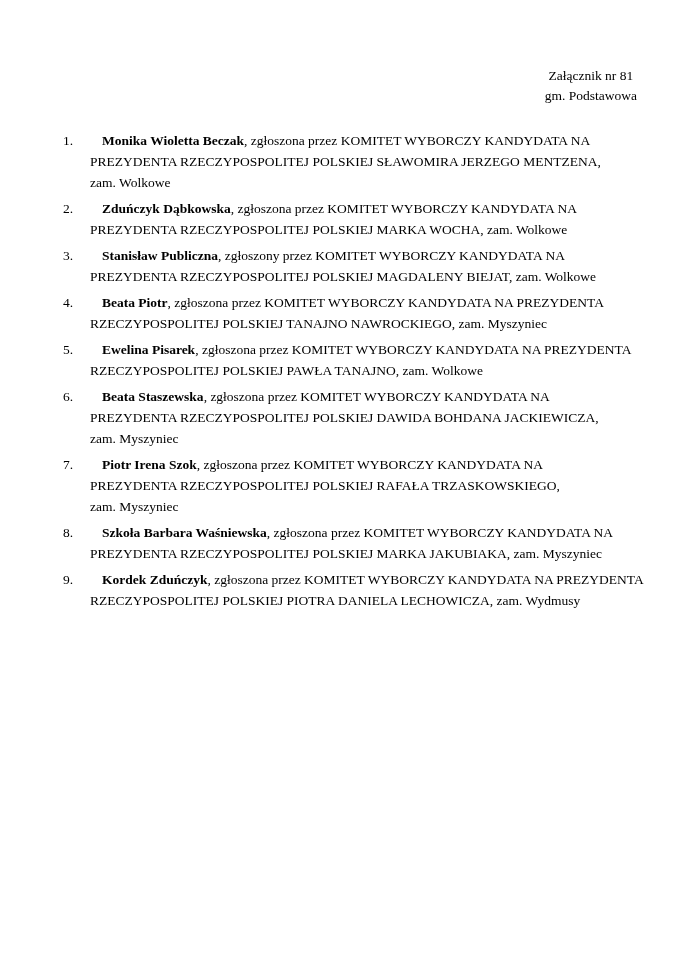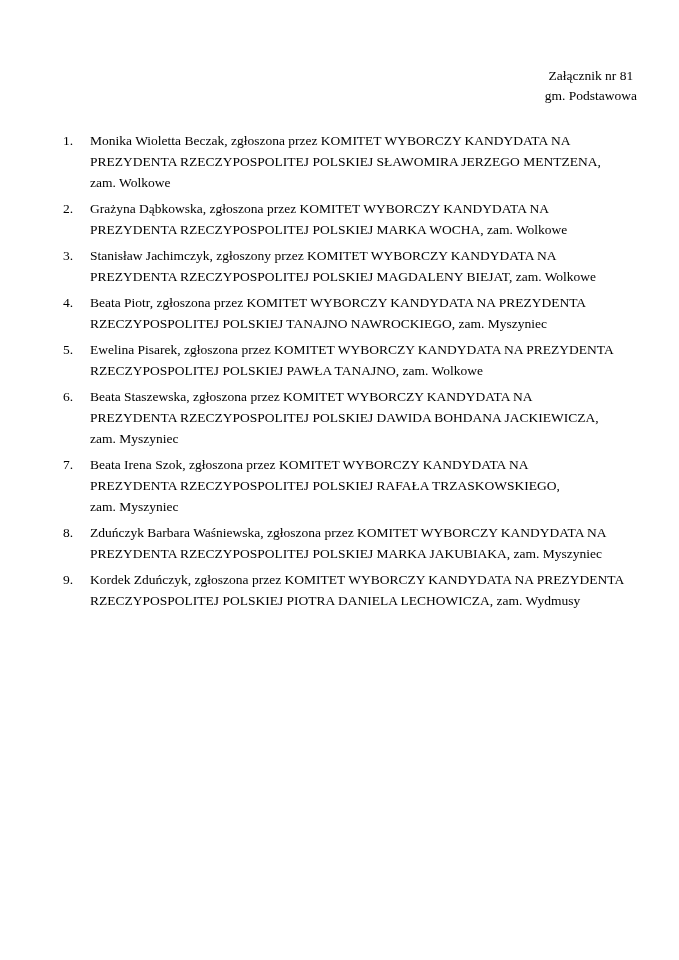--- a/index.html
+++ b/index.html
@@ -35,21 +35,21 @@
     display: flex;
     align-items: flex-start;
     margin-bottom: 5px;
     line-height: 21px;
   }
   li.member .num { flex: none; width: 27px; }
   li.member .body {
     white-space: pre-line;
     width: 570px;
   }
-  .name { font-weight: normal; }
+  .name { font-weight: bold; margin-left: 12px; }
 </style>
 </head>
 <body>
 
 <div class="page">
   <div class="annex-wrap">
     <div class="annex">
       <div>Załącznik nr 81</div>
       <div>gm. Podstawowa</div>
     </div>
@@ -57,27 +57,27 @@
   <ol class="members">
   <li class="member">
     <span class="num">1.</span>
     <span class="body"><strong class="name">Monika Wioletta Beczak</strong><span class="details">, zgłoszona przez KOMITET WYBORCZY KANDYDATA NA
 PREZYDENTA RZECZYPOSPOLITEJ POLSKIEJ SŁAWOMIRA JERZEGO MENTZENA,
 zam. Wolkowe</span></span>
   </li>
 
   <li class="member">
     <span class="num">2.</span>
-    <span class="body"><strong class="name">Grażyna Dąbkowska</strong><span class="details">, zgłoszona przez KOMITET WYBORCZY KANDYDATA NA
+    <span class="body"><strong class="name">Zduńczyk Dąbkowska</strong><span class="details">, zgłoszona przez KOMITET WYBORCZY KANDYDATA NA
 PREZYDENTA RZECZYPOSPOLITEJ POLSKIEJ MARKA WOCHA, zam. Wolkowe</span></span>
   </li>
 
   <li class="member">
     <span class="num">3.</span>
-    <span class="body"><strong class="name">Stanisław Jachimczyk</strong><span class="details">, zgłoszony przez KOMITET WYBORCZY KANDYDATA NA
+    <span class="body"><strong class="name">Stanisław Publiczna</strong><span class="details">, zgłoszony przez KOMITET WYBORCZY KANDYDATA NA
 PREZYDENTA RZECZYPOSPOLITEJ POLSKIEJ MAGDALENY BIEJAT, zam. Wolkowe</span></span>
   </li>
 
   <li class="member">
     <span class="num">4.</span>
     <span class="body"><strong class="name">Beata Piotr</strong><span class="details">, zgłoszona przez KOMITET WYBORCZY KANDYDATA NA PREZYDENTA
 RZECZYPOSPOLITEJ POLSKIEJ TANAJNO NAWROCKIEGO, zam. Myszyniec</span></span>
   </li>
 
   <li class="member">
@@ -88,28 +88,28 @@
 
   <li class="member">
     <span class="num">6.</span>
     <span class="body"><strong class="name">Beata Staszewska</strong><span class="details">, zgłoszona przez KOMITET WYBORCZY KANDYDATA NA
 PREZYDENTA RZECZYPOSPOLITEJ POLSKIEJ DAWIDA BOHDANA JACKIEWICZA,
 zam. Myszyniec</span></span>
   </li>
 
   <li class="member">
     <span class="num">7.</span>
-    <span class="body"><strong class="name">Beata Irena Szok</strong><span class="details">, zgłoszona przez KOMITET WYBORCZY KANDYDATA NA
+    <span class="body"><strong class="name">Piotr Irena Szok</strong><span class="details">, zgłoszona przez KOMITET WYBORCZY KANDYDATA NA
 PREZYDENTA RZECZYPOSPOLITEJ POLSKIEJ RAFAŁA TRZASKOWSKIEGO,
 zam. Myszyniec</span></span>
   </li>
 
   <li class="member">
     <span class="num">8.</span>
-    <span class="body"><strong class="name">Zduńczyk Barbara Waśniewska</strong><span class="details">, zgłoszona przez KOMITET WYBORCZY KANDYDATA NA
+    <span class="body"><strong class="name">Szkoła Barbara Waśniewska</strong><span class="details">, zgłoszona przez KOMITET WYBORCZY KANDYDATA NA
 PREZYDENTA RZECZYPOSPOLITEJ POLSKIEJ MARKA JAKUBIAKA, zam. Myszyniec</span></span>
   </li>
 
   <li class="member">
     <span class="num">9.</span>
     <span class="body"><strong class="name">Kordek Zduńczyk</strong><span class="details">, zgłoszona przez KOMITET WYBORCZY KANDYDATA NA PREZYDENTA
 RZECZYPOSPOLITEJ POLSKIEJ PIOTRA DANIELA LECHOWICZA, zam. Wydmusy</span></span>
   </li>
 </ol>
 </div>

